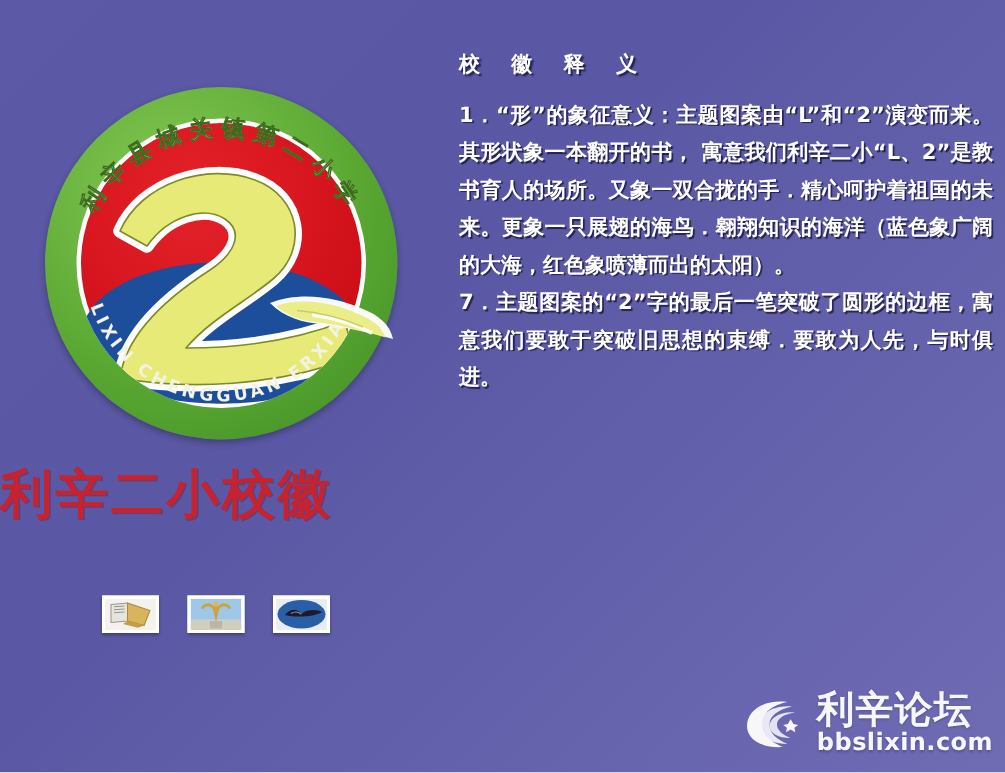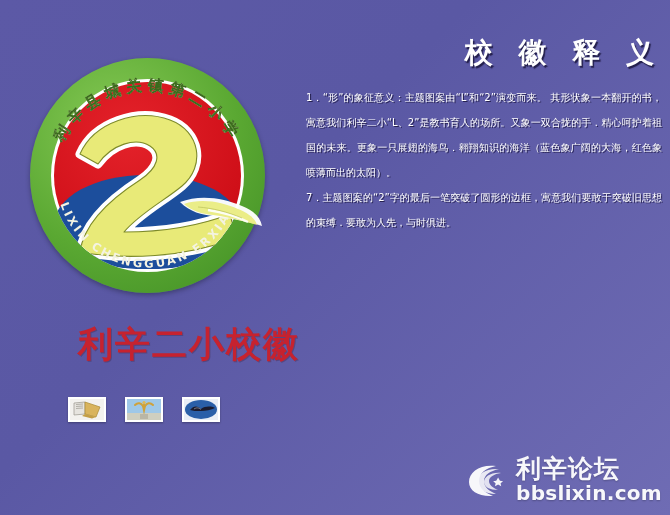--- a/index.html
+++ b/index.html
@@ -105,23 +105,23 @@
     top: 128px;
     width: 86px;
     height: 52px;
     pointer-events: none;
   }
 
   
   #emblem-caption {
     position: absolute;
     left: 0;
-    top: 321px;
+    top: 306px;
     width: 300px;
-    text-align: right;
+    text-align: left;
     font-size: 35px;
     font-weight: bold;
     color: #c6222f;
     letter-spacing: 2px;
     white-space: nowrap;
     text-shadow: 1px 1px 0 rgba(60,10,20,0.25);
   }
 
   
   #thumb-strip {
@@ -145,38 +145,39 @@
 
   
   #text-panel {
     position: absolute;
     left: 306px;
     top: 34px;
     width: 356px;
     height: 420px;
   }
   #panel-title {
-    text-align: right;
-    font-size: 28px;
+    text-align: left;
+    font-size: 14px;
     font-weight: bold;
     color: #ffffff;
     letter-spacing: 8px;
     margin-bottom: 13px;
     text-shadow: 1.5px 1.5px 1px rgba(25,20,60,0.85);
     white-space: nowrap;
   }
   .para {
-    font-size: 10px;
+    font-size: 14px;
     line-height: 25px;
     color: #ffffff;
     text-shadow: 1.2px 1.2px 0.5px rgba(25,20,60,0.8);
     text-align: justify;
     text-justify: inter-ideograph;
     margin: 0;
     word-break: break-all;
+    font-weight: bold;
   }
 
   
   #watermark {
     position: absolute;
     right: 8px;
     bottom: 12px;
     display: flex;
     align-items: center;
     gap: 4px;
@@ -189,21 +190,21 @@
   }
   #wm-title {
     font-size: 25px;
     font-weight: bold;
     color: #ffffff;
     letter-spacing: 1px;
     text-shadow: 0 1px 2px rgba(0,0,0,0.25);
     white-space: nowrap;
   }
   #wm-url {
-    font-size: 20px;
+    font-size: 16px;
     font-weight: bold;
     color: #ffffff;
     letter-spacing: 0.3px;
     margin-top: 2px;
     text-shadow: 0 1px 2px rgba(0,0,0,0.25);
     white-space: nowrap;
   }
 </style>
 </head>
 <body>

